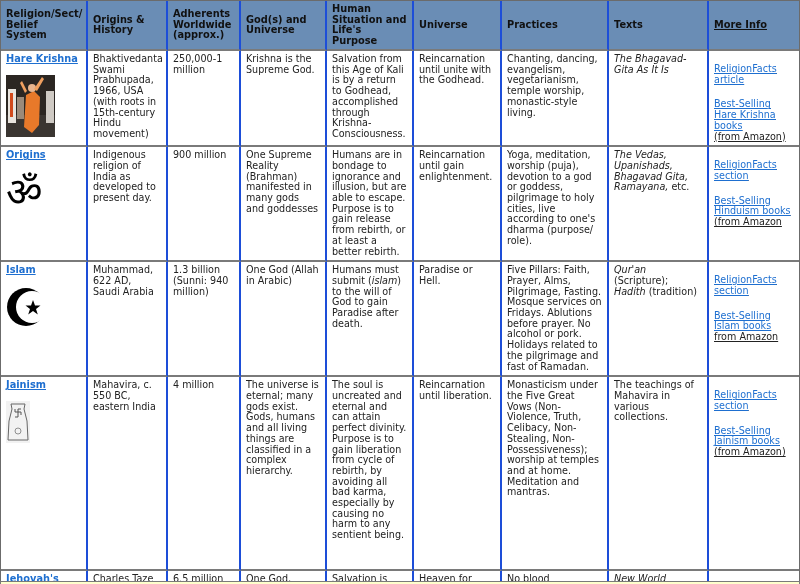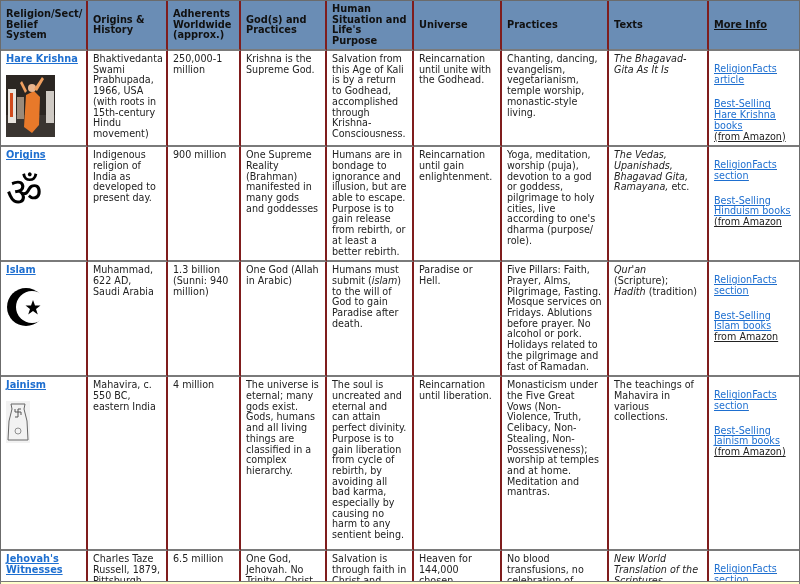--- a/index.html
+++ b/index.html
@@ -1,20 +1,20 @@
 <!DOCTYPE html>
 <html><head>
 <meta charset="utf-8">
 <style>
   html, body { margin:0; padding:0; background:#ffffff; }
   body { width:800px; height:584px; overflow:hidden; position:relative;
          font-family:"DejaVu Sans", sans-serif; font-size:9.6px; color:#222; }
   table.cmp { position:absolute; left:0; top:0; border-collapse:separate; border-spacing:0;
               width:798px; table-layout:fixed; border:1px solid #6b6b6b; }
-  table.cmp th, table.cmp td { border-right:2px solid #7f1d1d; border-bottom:2px solid #7a7a7a;
+  table.cmp th, table.cmp td { border-right:2px solid #1d4ed8; border-bottom:2px solid #7a7a7a;
               vertical-align:top; text-align:left; padding:3px 5px 3px 5px; line-height:10.7px; }
   table.cmp th:last-child, table.cmp td:last-child { border-right:none;text-decoration:underline; }
   table.cmp th { background:#6a8db5; color:#111; font-weight:bold; font-size:9.8px;
                  vertical-align:middle; height:30px; line-height:10.5px; }
   table.cmp td { background:#ffffff;margin-left:12px; }
   a.lnk { color:#1e6fd0; text-decoration:underline; }
   a.rname { color:#1e6fd0; font-weight:bold; text-decoration:underline; font-size:9.8px; }
   .thumb { display:block; margin-top:10px; }
   .mi { display:block; margin-top:10px; }
   .mi2 { display:block; margin-top:14px; }
@@ -35,21 +35,21 @@
       <col style="width:88px">
       <col style="width:107px">
       <col style="width:100px">
       <col style="width:90px">
   </colgroup>
   <thead>
     <tr>
       <th>Religion/Sect/ Belief System</th>
       <th>Origins &amp; History</th>
       <th>Adherents Worldwide (approx.)</th>
-      <th>God(s) and Practices</th>
+      <th>God(s) and Universe</th>
       <th>Human Situation and Life's Purpose</th>
       <th>Universe</th>
       <th>Practices</th>
       <th>Texts</th>
       <th>More Info</th>
     </tr>
   </thead>
   <tbody>
 
     <tr style="height:84px">
@@ -121,21 +121,21 @@
       <td>Paradise or Hell.</td>
       <td>Five Pillars: Faith, Prayer, Alms, Pilgrimage, Fasting. Mosque services on Fridays. Ablutions before prayer. No alcohol or pork. Holidays related to the pilgrimage and fast of Ramadan.</td>
       <td><i>Qur'an</i><span> (Scripture); </span><i>Hadith</i><span> (tradition)</span></td>
       <td>
         <a class="lnk mi" href="#">ReligionFacts section</a>
         <a class="lnk mi2" href="#">Best-Selling Islam books</a>
         <span>from Amazon</span>
       </td>
     </tr>
 
-    <tr style="height:174px">
+    <tr style="height:194px">
       <td>
         <a class="rname" href="#">Jainism</a>
         <span class="thumb">
           <svg width="24" height="42" viewBox="0 0 24 42">
             <rect width="24" height="42" fill="#f2f2f2"></rect>
             <path d="M5 3 L19 3 L18 8 L21 20 L22 39 L2 39 L3 20 L6 8 Z" fill="none" stroke="#666" stroke-width="1"></path>
             <path d="M9 11 L15 11 M12 8 L12 16 M9 8 L9 11 M15 11 L15 14 M12 8 L15 8 M12 16 L9 16" stroke="#555" stroke-width="1" fill="none"></path>
             <circle cx="12" cy="30" r="3" fill="none" stroke="#777" stroke-width="0.8"></circle>
           </svg>
         </span>

